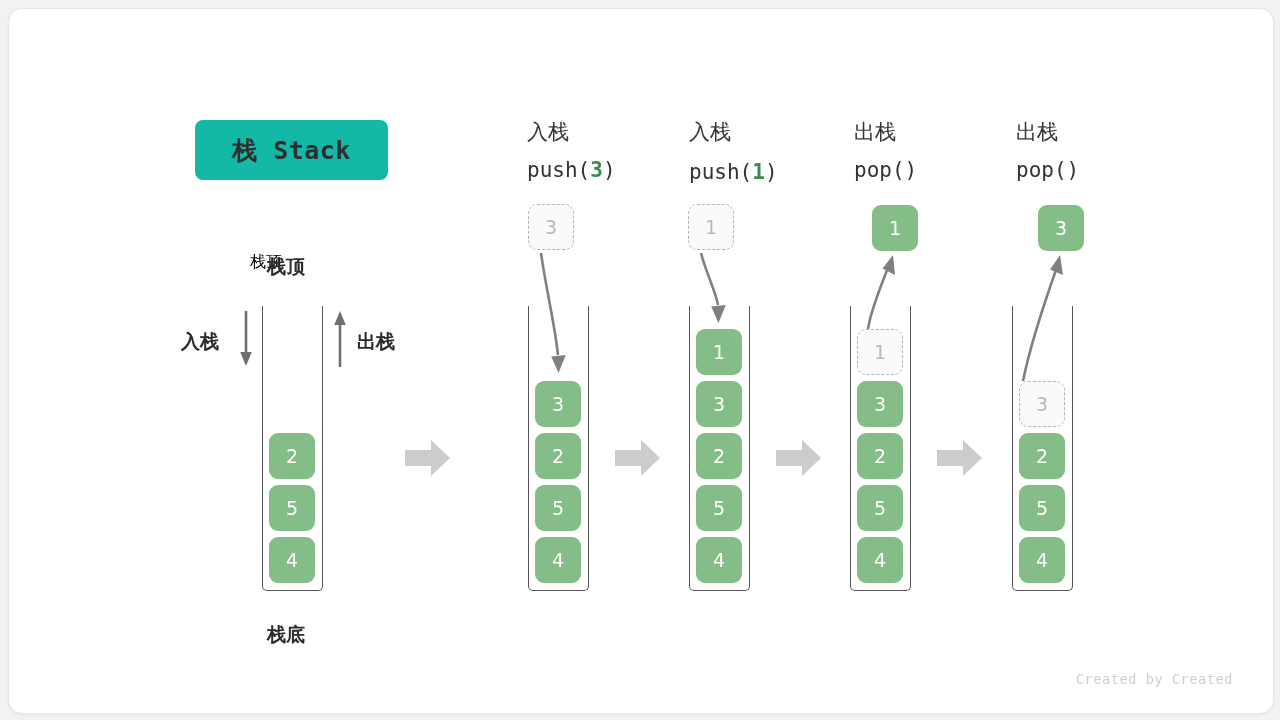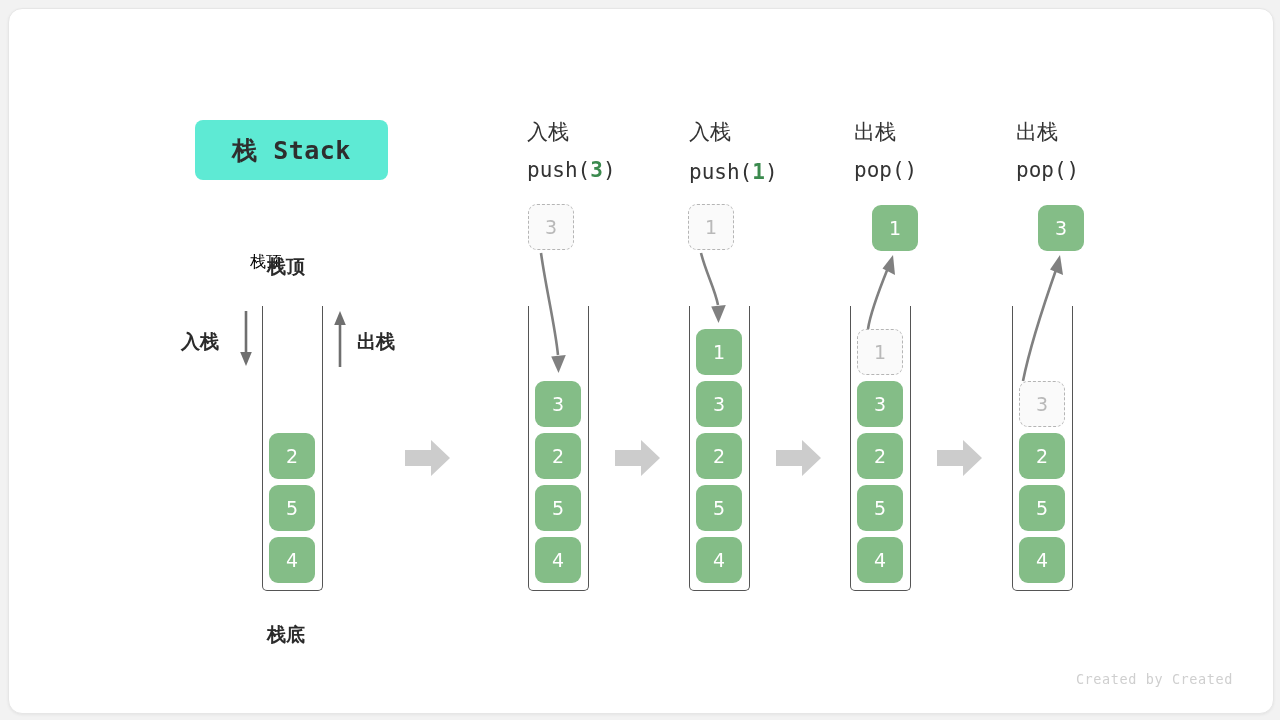--- a/index.html
+++ b/index.html
@@ -18,21 +18,21 @@
     border-radius: 14px;
     box-shadow: 0 1px 3px rgba(0,0,0,0.06);
     overflow: hidden;
   }
   .abs { position: absolute; }
 
   
   #title-badge {
     left: 186px; top: 111px;
     width: 193px; height: 60px;
-    background: #5eead4;
+    background: #14b8a6;
     border-radius: 8px;
     display: flex; align-items: center; justify-content: center;
   }
   #title-badge .t {
     font-family: "DejaVu Sans Mono", "Liberation Mono", monospace;
     font-size: 25px;
     font-weight: bold;
     color: #2e2e2e;
     letter-spacing: 0.5px;
   }

